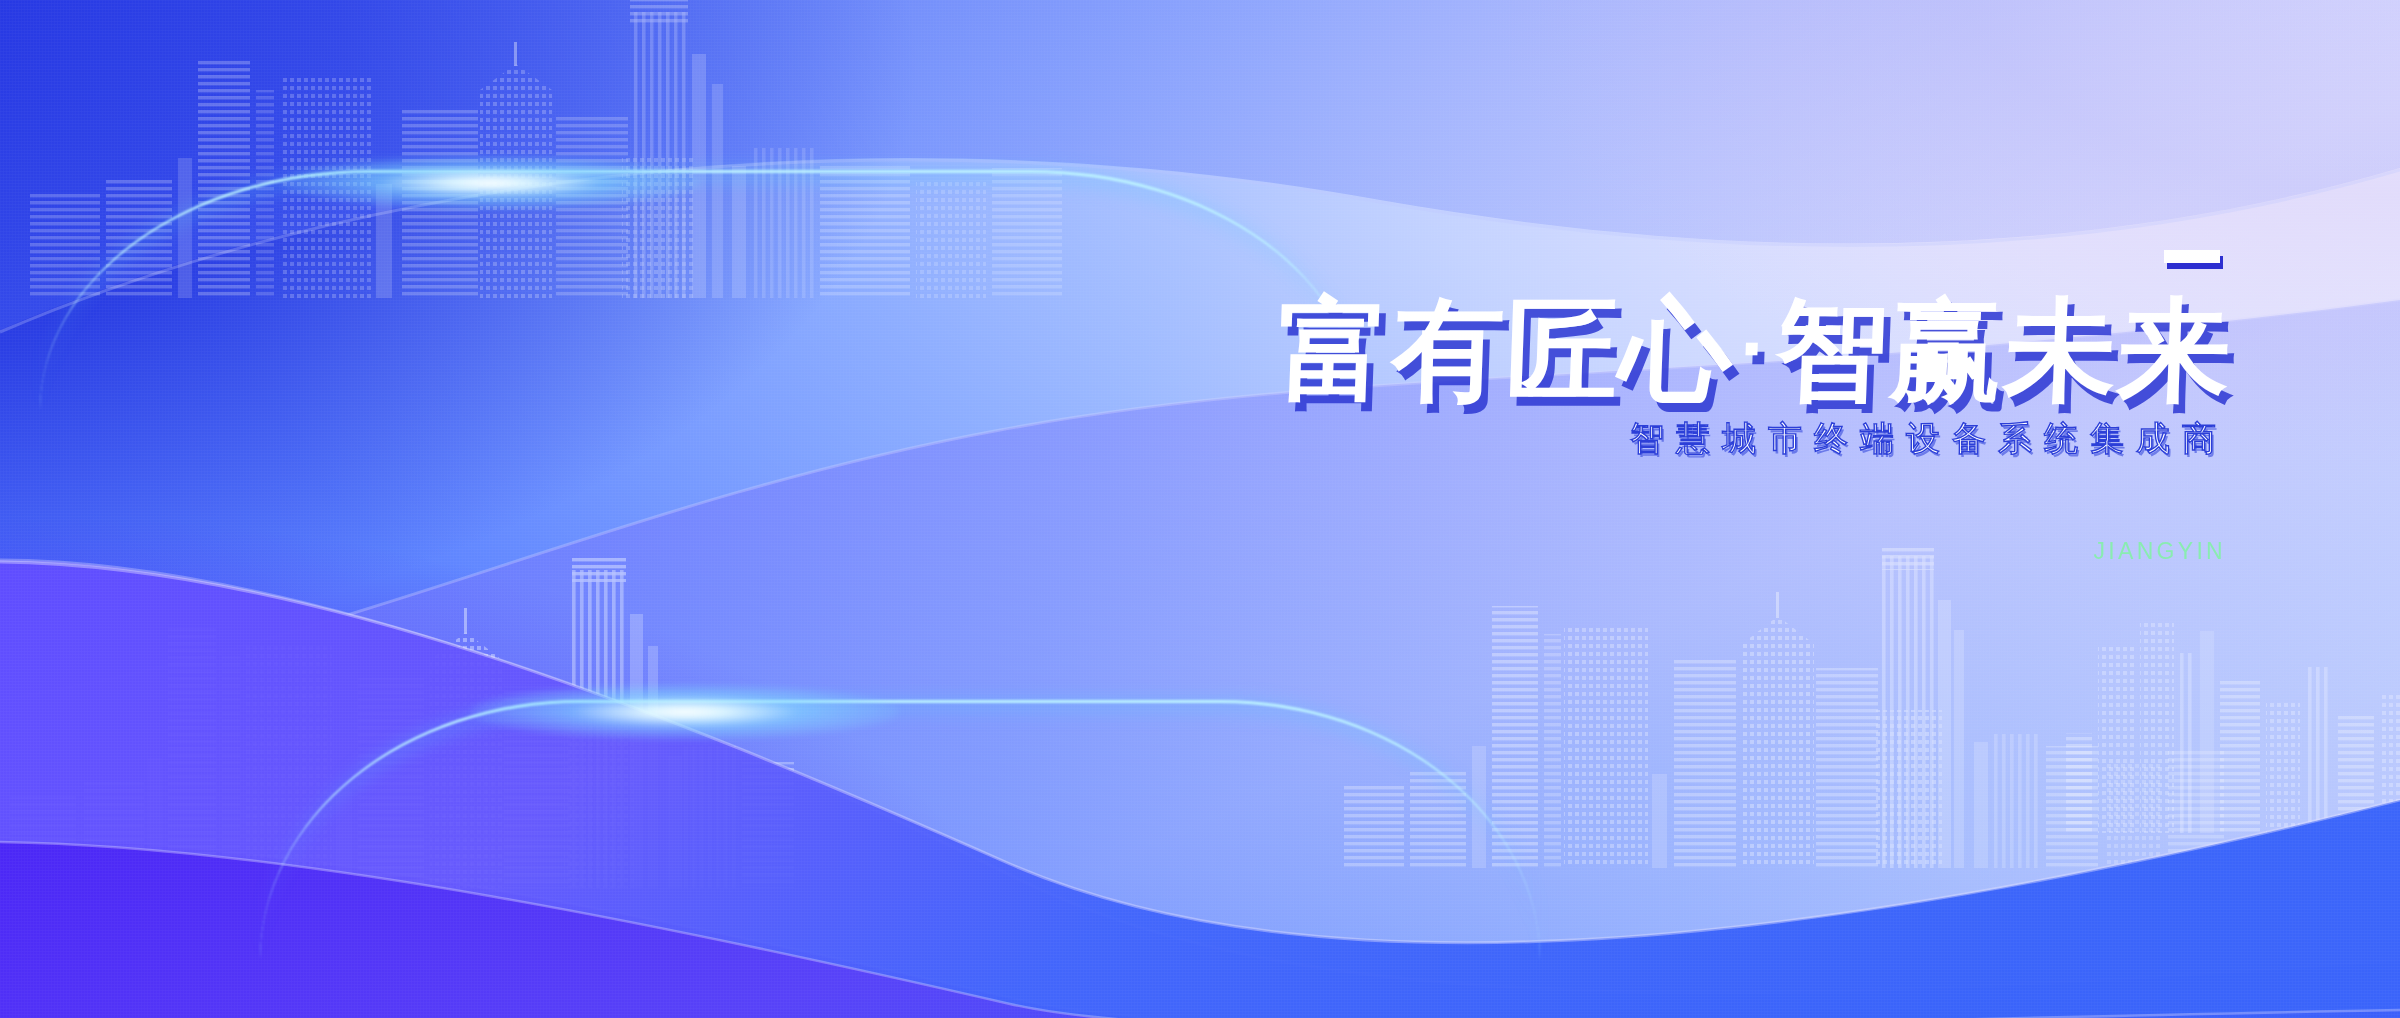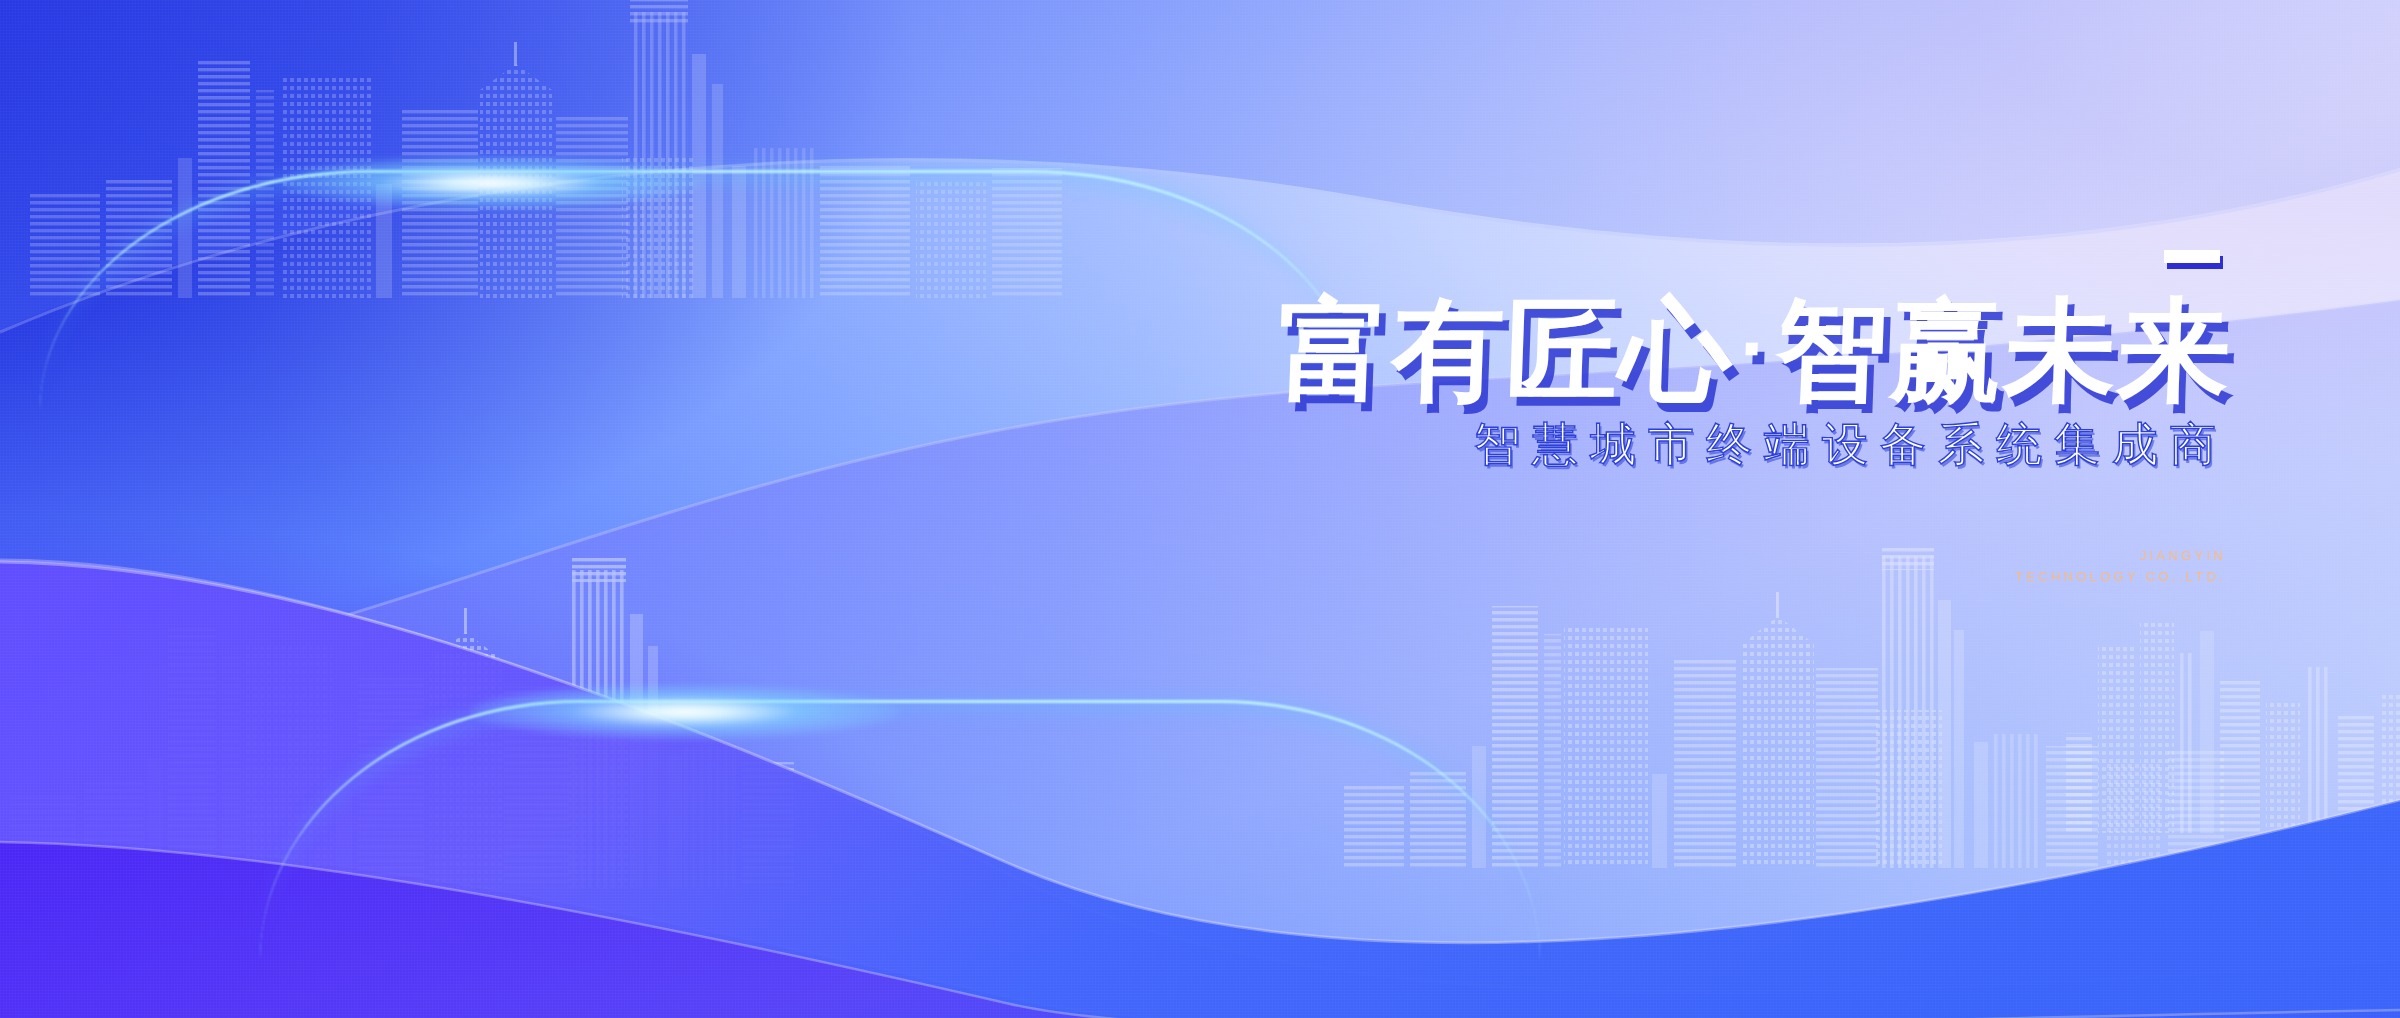--- a/index.html
+++ b/index.html
@@ -72,32 +72,32 @@
     letter-spacing:2px;
     text-shadow:7px 9px 0 rgba(45,55,210,.85);
     white-space:nowrap;
     margin:0 0 14px 0;
     transform:skewX(-2deg);
     transform-origin:right center;
   }
   #main-title .dot{font-size:84px;vertical-align:12px;padding:0 6px;}
 
   #sub-title{
-    font-size:46px;line-height:1.0;letter-spacing:12px;
+    font-size:34px;line-height:1.0;letter-spacing:12px;
     color:#ffffff;
     -webkit-text-stroke:1.4px #2c3fd8;
     text-shadow:2px 3px 0 rgba(44,63,216,.55);
     white-space:nowrap;
     margin:0 0 78px 0;
     padding-right:4px;
   }
 
   #company-en{
-    font-size:13px;line-height:1.65;letter-spacing:3.3px;
-    color:#fdba74;opacity:.93;white-space:nowrap;
+    font-size:23px;line-height:1.65;letter-spacing:3.3px;
+    color:#86efac;opacity:.93;white-space:nowrap;
     padding-right:6px;
   }
   #company-en div{margin:0;}
 
   
   .grain{position:absolute;inset:0;opacity:.045;pointer-events:none;
     background-image:repeating-linear-gradient(0deg,rgba(255,255,255,.6) 0 1px,rgba(0,0,0,0) 1px 3px),
                      repeating-linear-gradient(90deg,rgba(255,255,255,.5) 0 1px,rgba(0,0,0,0) 1px 3px);}
 </style>
 </head>
@@ -354,18 +354,17 @@
     <div>
       <span id="dash-mark"></span>
     </div>
 
     <h1 id="main-title"><span>富有匠心</span><span class="dot">·</span><span>智赢未来</span></h1>
 
     <div id="sub-title">智慧城市终端设备系统集成商</div>
 
     <div id="company-en">
       <div>JIANGYIN</div>
-      <div>TECHNOLOGY CO,.LTD.</div>
     </div>
 
   </div>
 
 </div>
 
 </body></html>

